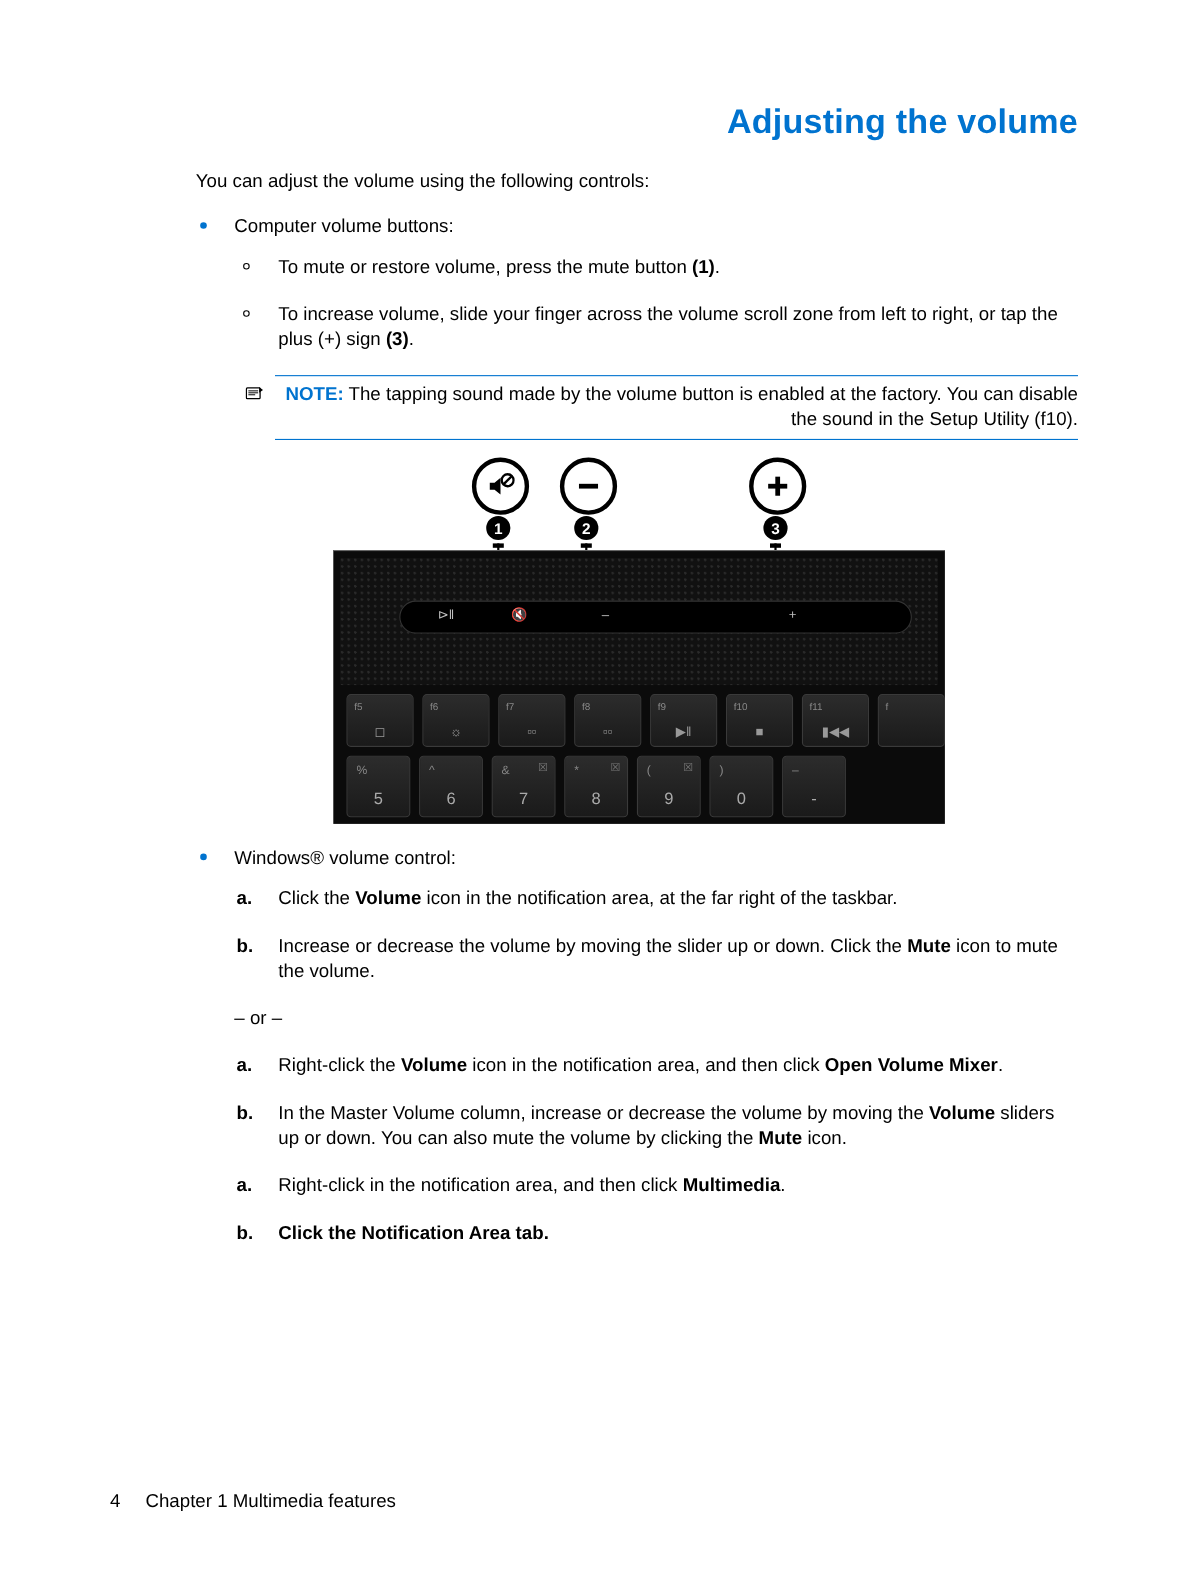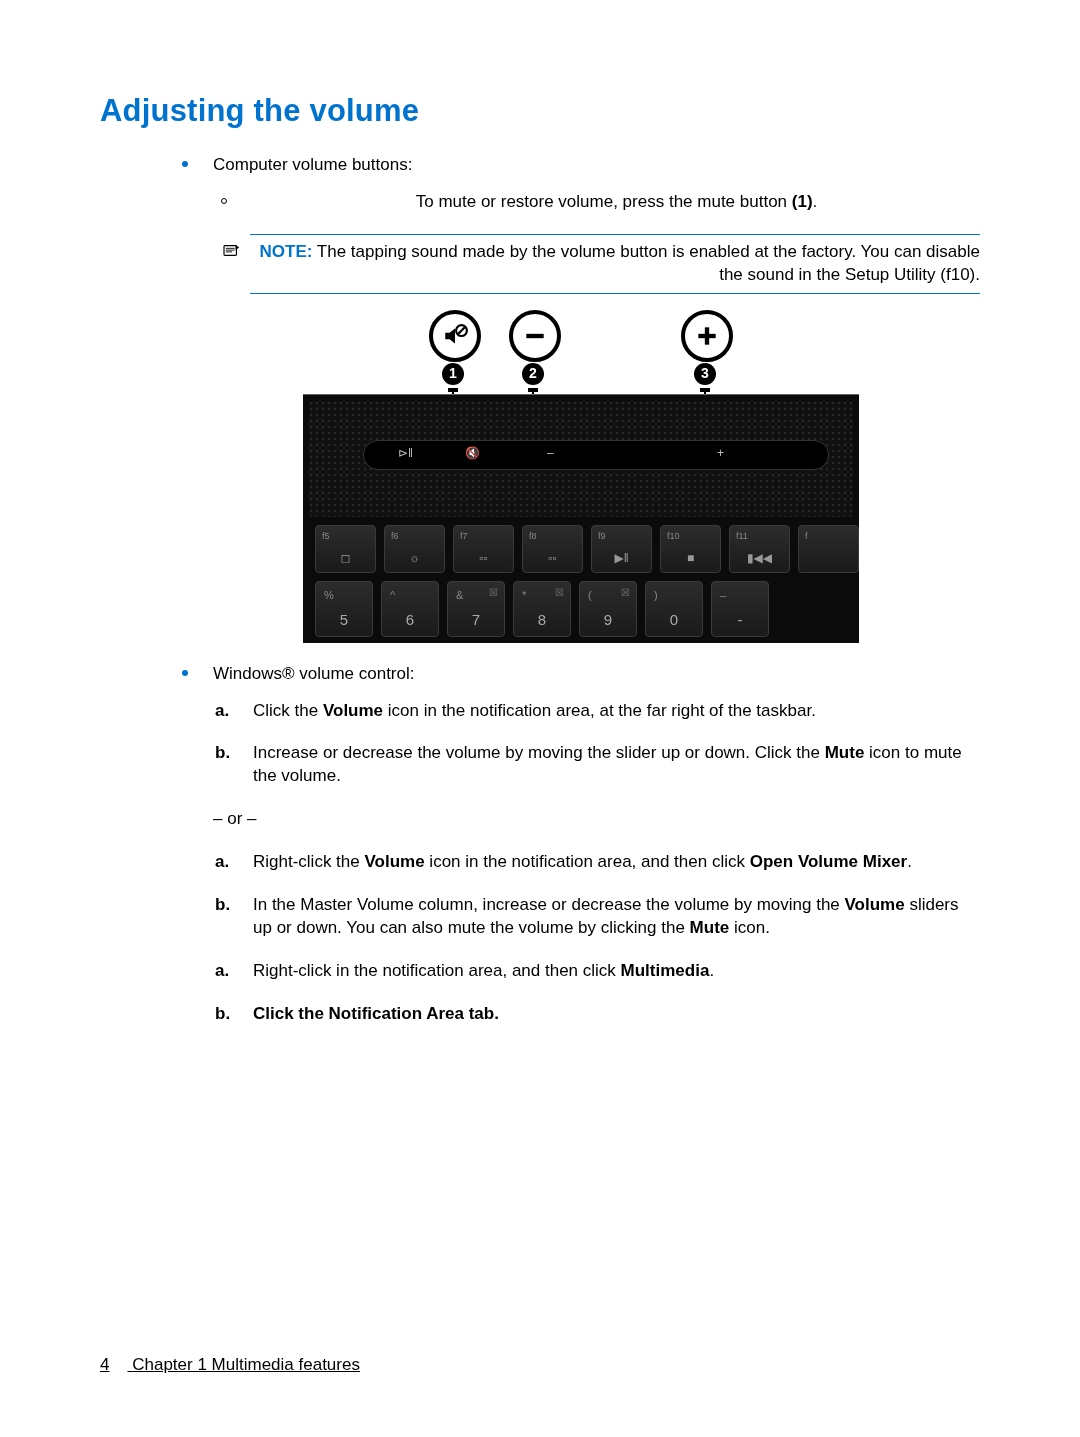--- a/index.html
+++ b/index.html
@@ -17,20 +17,21 @@
     position: relative;
     box-sizing: border-box;
     padding: 90px 100px 0 100px;
   }
   h1.title {
     color: #0073cf;
     font-size: 31px;
     font-weight: bold;
     margin: 0 0 22px 0;
     letter-spacing: 0.2px;
+    text-align: right;
   }
   .intro {
     margin: 0 0 18px 78px;
   }
 
   
   ul.l1 {
     list-style: none;
     margin: 0 0 0 78px;
     padding: 0;
@@ -53,21 +54,20 @@
   
   ul.l2 {
     list-style: none;
     margin: 14px 0 0 0;
     padding: 0;
   }
   ul.l2 > li {
     position: relative;
     padding-left: 40px;
     margin-bottom: 20px;
-    text-align: center;
   }
   ul.l2 > li::before {
     content: "";
     position: absolute;
     left: 8px;
     top: 7px;
     width: 4px;
     height: 4px;
     border: 1px solid #000;
     border-radius: 50%;
@@ -274,40 +274,43 @@
     right: 6px;
     font-size: 10px;
     color: #777;
   }
 
   .footer {
     position: absolute;
     bottom: 60px;
     left: 100px;
     font-size: 17px;
-    text-decoration: underline;
   }
   .footer .pnum { margin-right: 18px; }
 </style>
 </head>
 <body>
 
 <div class="page">
 
   <h1 class="title">Adjusting the volume</h1>
 
+  <p class="intro">You can adjust the volume using the following controls:</p>
 
   <ul class="l1">
 
     <li>
       <span>Computer volume buttons:</span>
 
       <ul class="l2">
         <li>
           <span>To mute or restore volume, press the mute button </span><span class="bold">(1)</span><span>.</span>
+        </li>
+        <li>
+          <span>To increase volume, slide your finger across the volume scroll zone from left to right, or tap the plus (+) sign </span><span class="bold">(3)</span><span>.</span>
         </li>
       </ul>
 
       
       <div class="note-wrap">
         <span class="note-icon">
           <svg viewBox="0 0 20 18" width="18" height="16">
             <rect x="1" y="3" width="14" height="11" rx="1" fill="none" stroke="#000" stroke-width="1.3"></rect>
             <path d="M3 6h10M3 8h10M3 10h7" stroke="#000" stroke-width="1"></path>
             <path d="M14 2l4 3-4 3z" fill="#000"></path>

